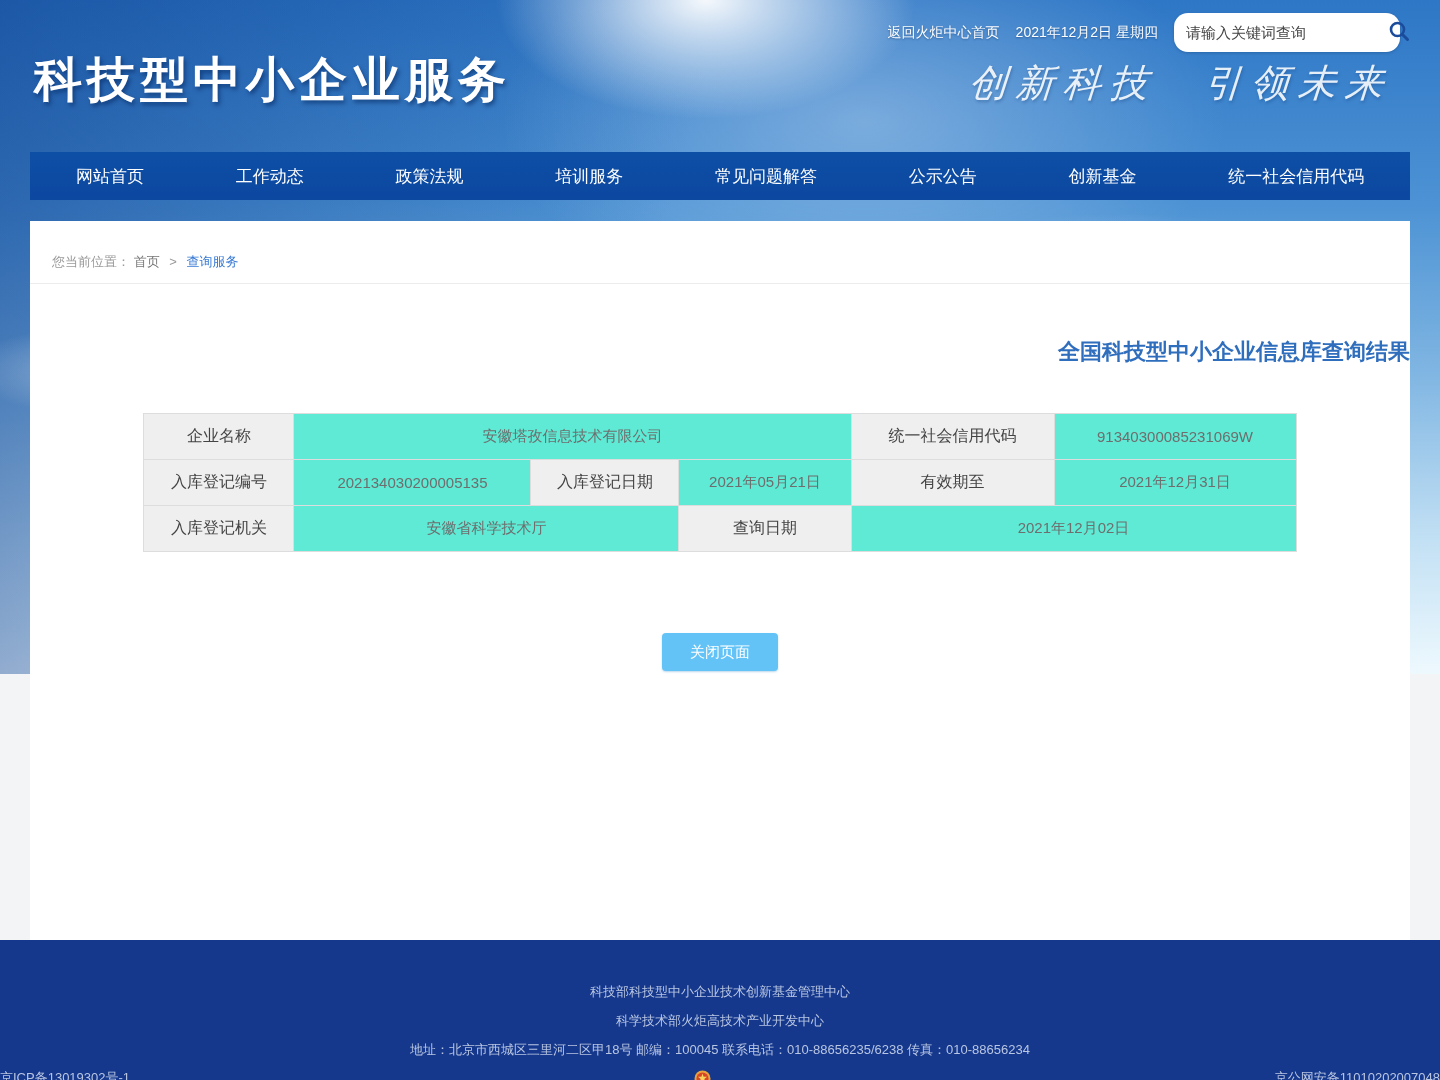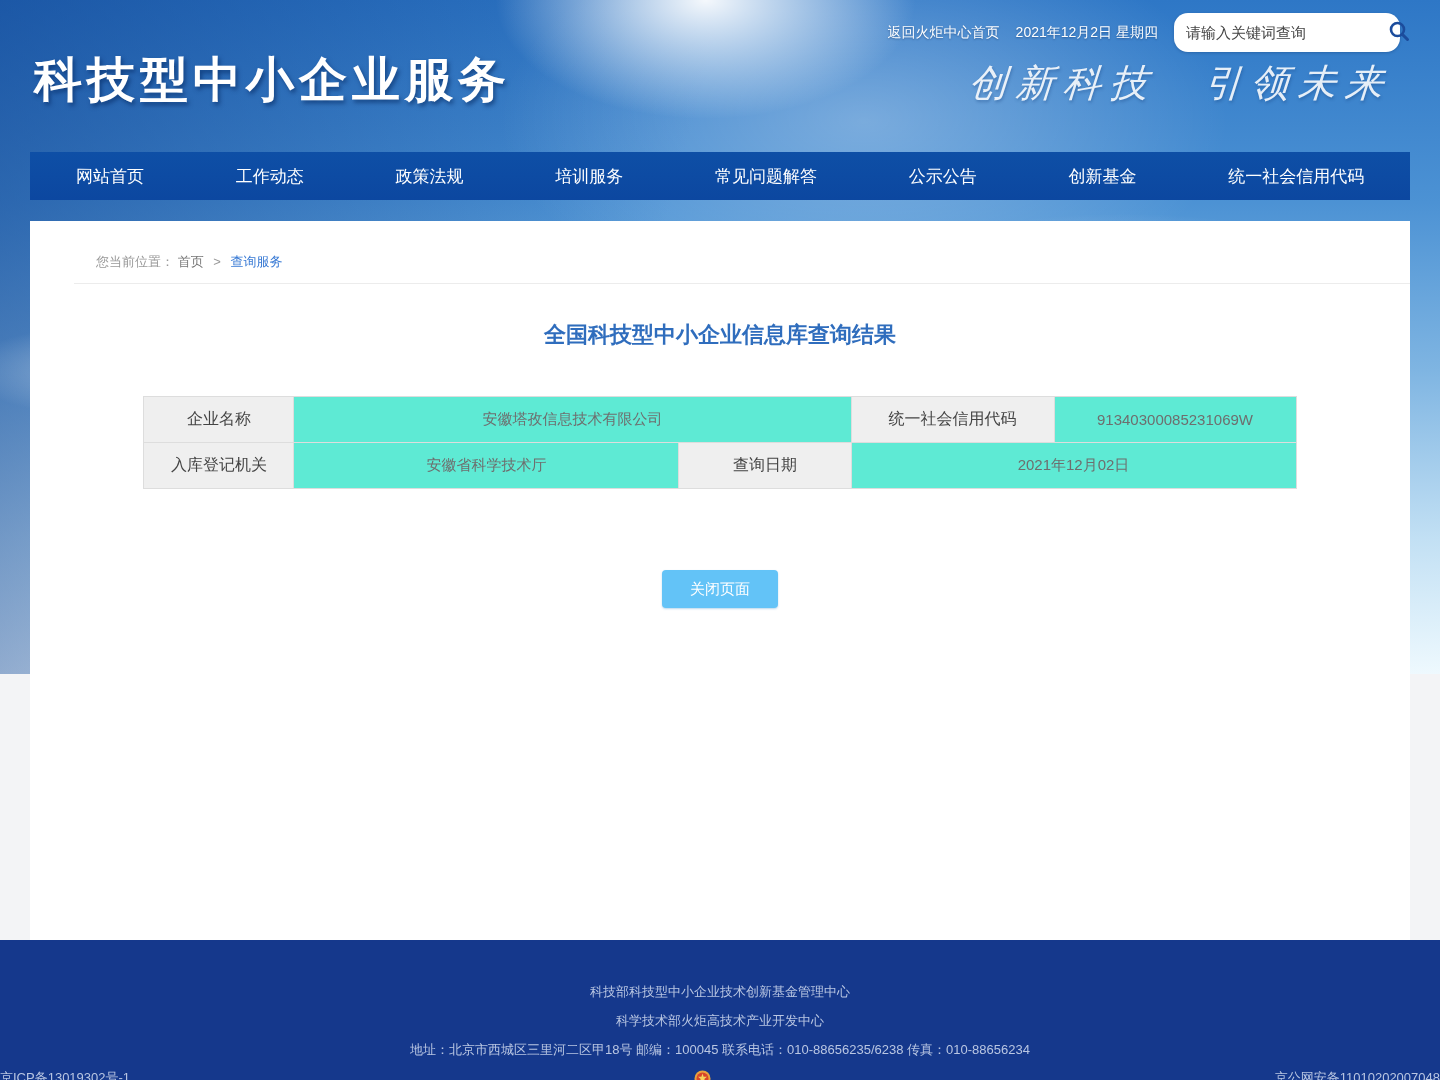--- a/index.html
+++ b/index.html
@@ -30,25 +30,25 @@
   .search-btn { background:none; border:none; cursor:pointer; display:flex; align-items:center; padding:2px; }
   .site-title { position:absolute; left:34px; top:48px; font-size:48px; font-weight:bold; color:#fff; letter-spacing:5px; text-shadow:2px 3px 4px rgba(0,35,90,.55); }
   .slogan { position:absolute; right:48px; top:58px; font-family:"DejaVu Serif","Liberation Serif",serif; font-style:italic; font-size:38px; color:rgba(255,255,255,.88); letter-spacing:9px; transform:skewX(-4deg); text-shadow:1px 2px 3px rgba(20,60,120,.35); }
 
   
   .nav { margin:0 30px; height:48px; background:linear-gradient(180deg,#0e4fa6,#0c47a0); display:flex; align-items:stretch; justify-content:space-around; }
   .nav-item { display:flex; align-items:center; padding:0 10px; color:#fff; font-size:17px; cursor:pointer; white-space:nowrap; }
 
   
   .main-card { margin:21px 30px 0; background:#fff; min-height:719px; }
-  .breadcrumb { padding:32px 0 12px 22px; font-size:13px; color:#999; border-bottom:1px solid #ececec;margin-left:44px; }
+  .breadcrumb { padding:32px 0 12px 22px; font-size:13px; color:#999; border-bottom:1px solid #ececec; }
   .breadcrumb .bc-home { color:#777; cursor:pointer; text-decoration:none; }
   .breadcrumb .bc-sep { margin:0 6px; color:#999; }
   .breadcrumb .bc-current { color:#3a7bd5; cursor:pointer; text-decoration:none; }
-  .page-title { margin-top:36px; text-align:center; font-size:22px; font-weight:bold; color:#2f6dbd; }
+  .page-title { margin-top:53px; text-align:right; font-size:22px; font-weight:bold; color:#2f6dbd; }
 
   table.result { border-collapse:collapse; margin:46px auto 0; table-layout:fixed; width:1152px; }
   table.result td { border:1px solid #ddd; height:46px; text-align:center; vertical-align:middle; }
   td.lbl { background:#efefef; color:#444; font-size:16px; }
   td.val { background:#5eead4; color:#6e6e6e; font-size:15px; }
 
   .close-btn { display:block; margin:81px auto 0; width:116px; height:38px; background:#63c3f7; color:#fff; border:none; border-radius:4px; font-size:15px; font-family:inherit; cursor:pointer; box-shadow:0 1px 2px rgba(60,140,200,.35); }
 
   
   .footer { margin-top:0; background:#15388c; height:140px; text-align:center; color:#b9c6e2; font-size:13px; padding-top:42px; }
@@ -115,20 +115,28 @@
           <col style="width:242px">
       </colgroup>
       <tbody>
           <tr>
         <td class="lbl">企业名称</td>
         <td class="val" colspan="3">安徽塔孜信息技术有限公司</td>
         <td class="lbl">统一社会信用代码</td>
         <td class="val">91340300085231069W</td>
       </tr>
       <tr>
+        <td class="lbl">入库登记编号</td>
+        <td class="val">202134030200005135</td>
+        <td class="lbl">入库登记日期</td>
+        <td class="val">2021年05月21日</td>
+        <td class="lbl">有效期至</td>
+        <td class="val">2021年12月31日</td>
+      </tr>
+      <tr>
         <td class="lbl">入库登记机关</td>
         <td class="val" colspan="2">安徽省科学技术厅</td>
         <td class="lbl">查询日期</td>
         <td class="val" colspan="2">2021年12月02日</td>
       </tr>
     </tbody>
       </table>
 
     <button class="close-btn">关闭页面</button>
   </div>

